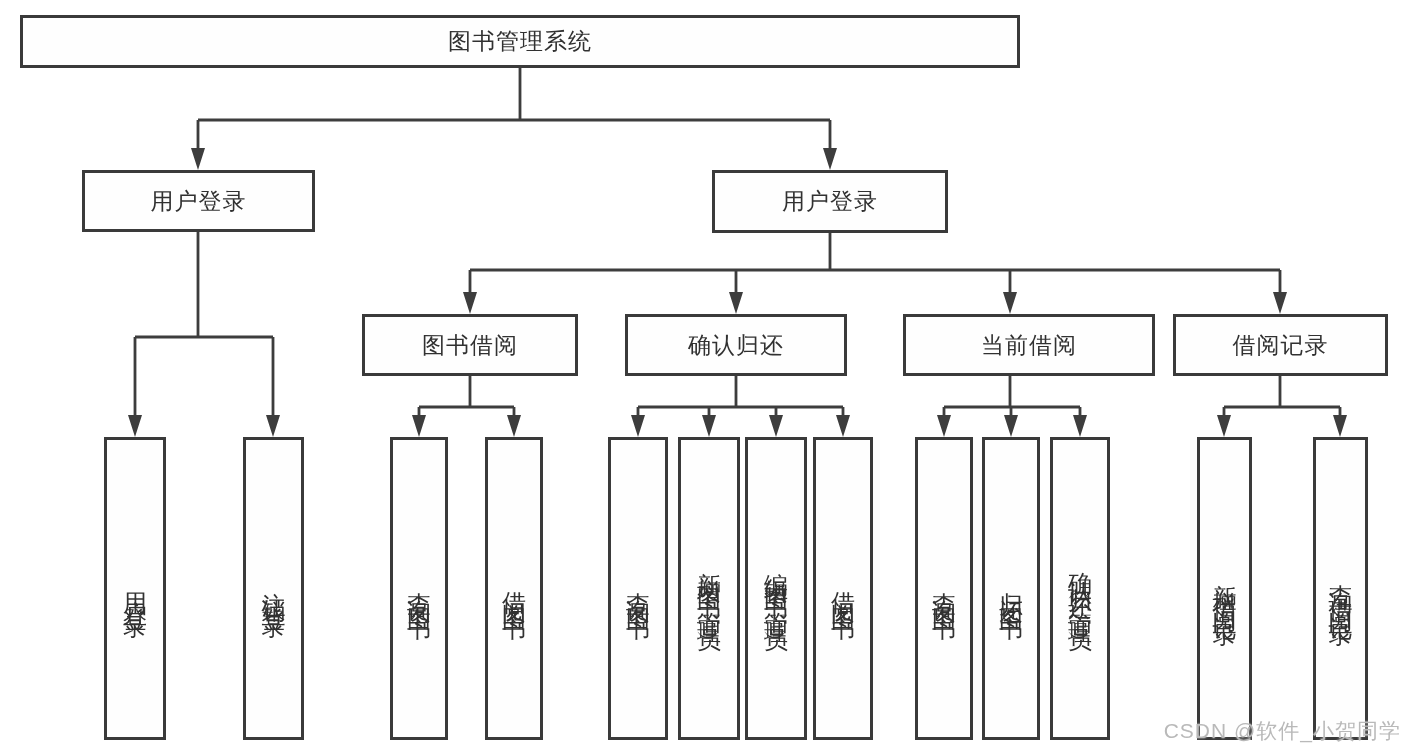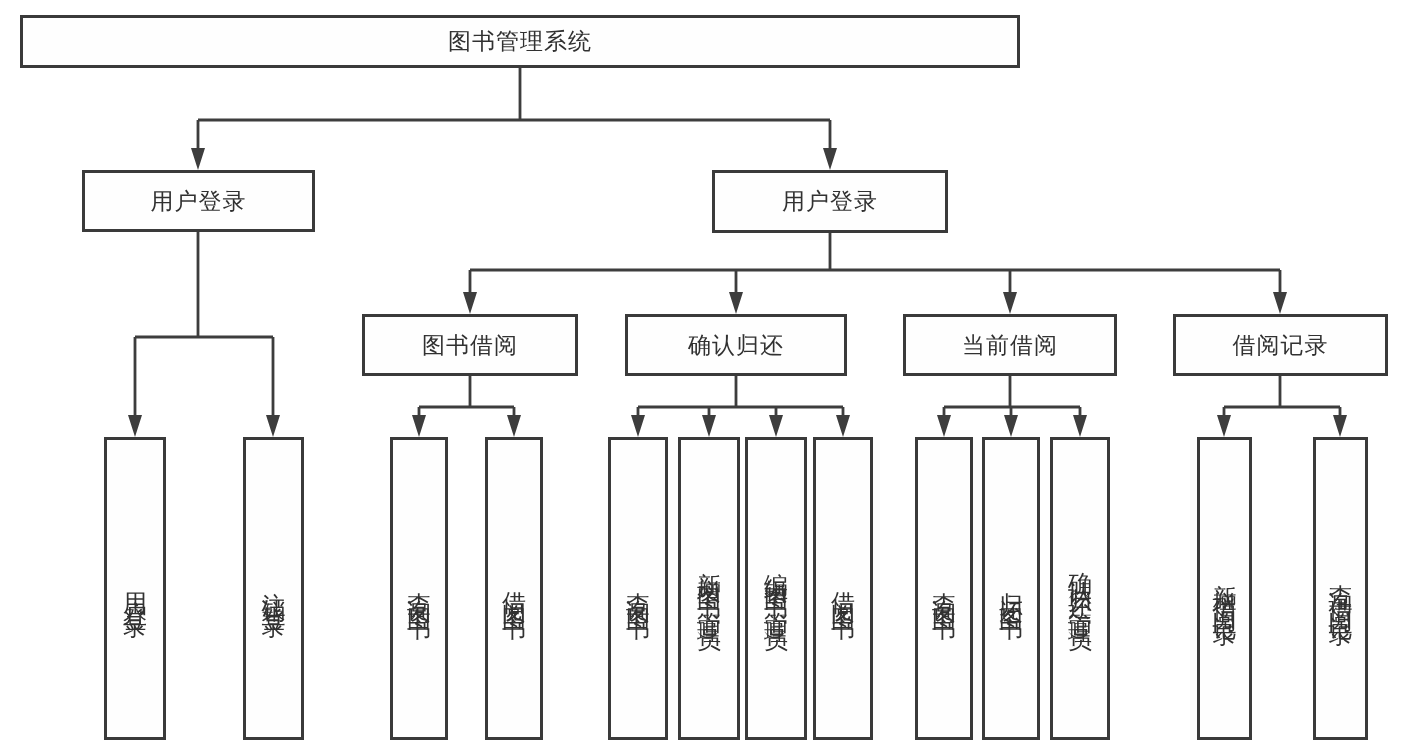--- a/index.html
+++ b/index.html
@@ -80,34 +80,35 @@
       M1217 415 h14 L1224 437 z  M1333 415 h14 L1340 437 z"></path>
   </svg>
 
   <div class="node h" style="left:20px; top:15px; width:1000px; height:53px">图书管理系统</div>
 
   <div class="node h" style="left:82px; top:170px; width:233px; height:62px">用户登录</div>
   <div class="node h" style="left:712px; top:170px; width:236px; height:63px">用户登录</div>
 
   <div class="node h" style="left:362px; top:314px; width:216px; height:62px">图书借阅</div>
   <div class="node h" style="left:625px; top:314px; width:222px; height:62px">确认归还</div>
-  <div class="node h" style="left:903px; top:314px; width:214px; height:62px">当前借阅</div>
+  <div class="node h" style="left:903px; top:314px; width:252px; height:62px">当前借阅</div>
   <div class="node h" style="left:1173px; top:314px; width:215px; height:62px">借阅记录</div>
 
   <div class="node v" style="left:104px; top:437px; width:62px; height:303px">用户登录</div>
   <div class="node v" style="left:243px; top:437px; width:61px; height:303px">注销登录</div>
 
   <div class="node v" style="left:390px; top:437px; width:58px; height:303px">查询图书</div>
   <div class="node v" style="left:485px; top:437px; width:58px; height:303px">借阅图书</div>
 
   <div class="node v" style="left:608px; top:437px; width:60px; height:303px">查询图书</div>
   <div class="node v" style="left:678px; top:437px; width:62px; height:303px">新增图书（管理员）</div>
   <div class="node v" style="left:745px; top:437px; width:62px; height:303px">编辑图书（管理员）</div>
   <div class="node v" style="left:813px; top:437px; width:60px; height:303px">借阅图书</div>
 
   <div class="node v" style="left:915px; top:437px; width:58px; height:303px">查询图书</div>
   <div class="node v" style="left:982px; top:437px; width:58px; height:303px">归还图书</div>
   <div class="node v" style="left:1050px; top:437px; width:60px; height:303px">确认归还（管理员）</div>
 
   <div class="node v" style="left:1197px; top:437px; width:55px; height:303px">新增借阅记录</div>
   <div class="node v" style="left:1313px; top:437px; width:55px; height:303px">查询借阅记录</div>
 
+  <div id="watermark">CSDN @软件_小贺同学</div>
 </div>
 
 </body></html>

